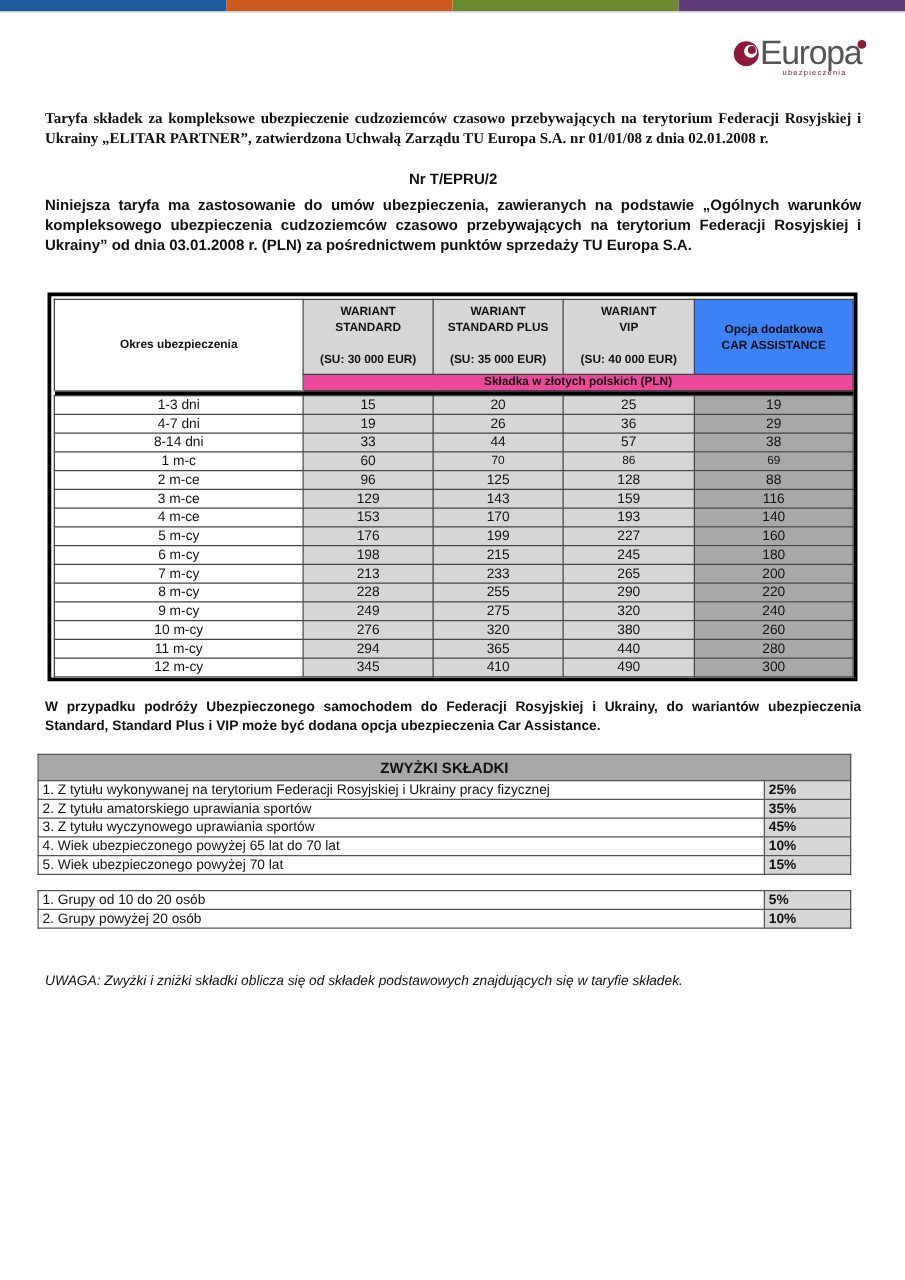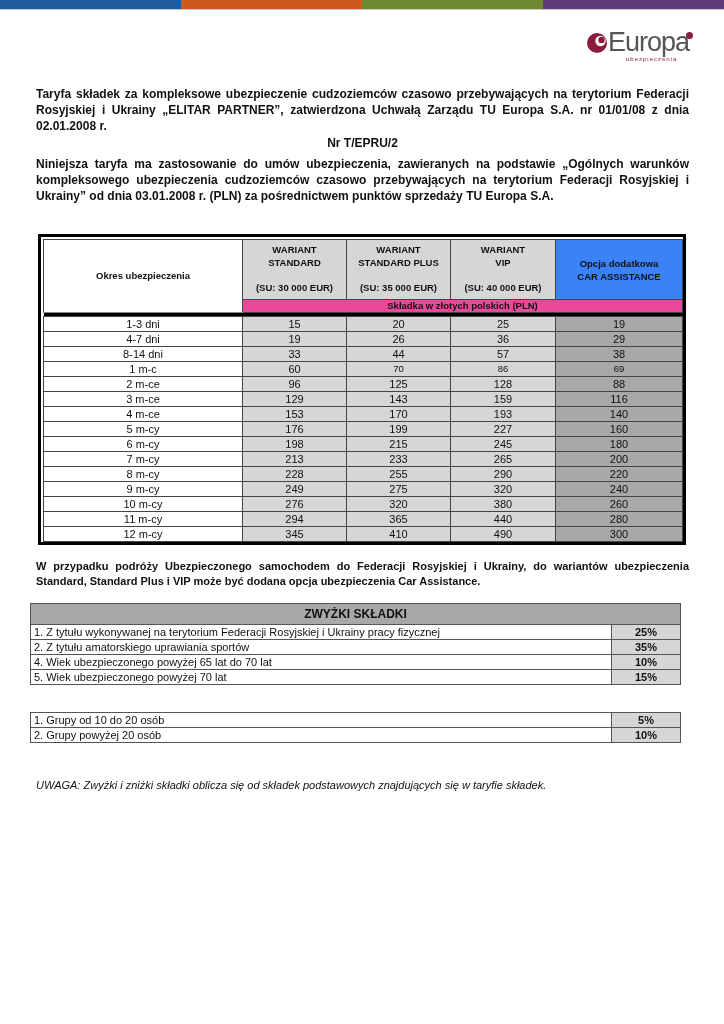--- a/index.html
+++ b/index.html
@@ -34,21 +34,21 @@
   .tariff .c-period { background: #fff; width: 198px; margin-top: 12px; }
   .tariff .c-val { background: #d6d6d6; }
   .tariff .c-opt { background: #a8a8a8; }
   .tariff .small { font-size: 9.5px; margin-top: 32px; }
 
   
   .adj { position: absolute; left: 30px; width: 651px; font-size: 11px; border: 1px solid #555; }
   .adj td { border: 1px solid #555; height: 14px; line-height: 14px; padding: 0 3px; }
   .adj .title { background: #a8a8a8; text-align: center; font-weight: bold; font-size: 12px; height: 20px; }
   .adj .lbl { background: #fff; }
-  .adj .pct { background: #d6d6d6; text-align: center; font-weight: bold; width: 62px; }
+  .adj .pct { background: #d6d6d6; text-align: left; font-weight: bold; width: 62px; }
 </style>
 </head>
 <body>
 
 <div class="topbar">
   <div style="background:#1f5a9a"></div>
   <div style="background:#cc5a1c"></div>
   <div style="background:#6b8a2f"></div>
   <div style="background:#5f3c78"></div>
 </div>
@@ -58,21 +58,21 @@
   <svg class="mark" viewBox="0 0 22 22">
     <circle cx="11" cy="11" r="10" fill="#8c1a3a"></circle>
     <circle cx="14.5" cy="9" r="5.2" fill="#fff"></circle>
     <circle cx="15.5" cy="8" r="3.2" fill="#8c1a3a"></circle>
   </svg>
   <span class="word">Europa</span>
   <span class="sub">ubezpieczenia</span>
   <span class="dot"></span>
 </div>
 
-<div class="para" style="top:86px;">Taryfa składek za kompleksowe ubezpieczenie cudzoziemców czasowo przebywających na terytorium Federacji Rosyjskiej i Ukrainy „ELITAR PARTNER”, zatwierdzona Uchwałą Zarządu TU Europa S.A. nr 01/01/08 z dnia 02.01.2008 r.</div>
+<div class="para" style="top:86px;font-family:Liberation Serif, serif;">Taryfa składek za kompleksowe ubezpieczenie cudzoziemców czasowo przebywających na terytorium Federacji Rosyjskiej i Ukrainy „ELITAR PARTNER”, zatwierdzona Uchwałą Zarządu TU Europa S.A. nr 01/01/08 z dnia 02.01.2008 r.</div>
 <div class="para center" style="top:135px;">Nr T/EPRU/2</div>
 <div class="para" style="top:156px;">Niniejsza taryfa ma zastosowanie do umów ubezpieczenia, zawieranych na podstawie „Ogólnych warunków kompleksowego ubezpieczenia cudzoziemców czasowo przebywających na terytorium Federacji Rosyjskiej i Ukrainy” od dnia 03.01.2008 r. (PLN) za pośrednictwem punktów sprzedaży TU Europa S.A.</div>
 
 <div class="tariff-wrap">
   <table class="tariff">
     <tbody>
         <tr style="height:60px;">
       <td class="h-period" rowspan="2" style="width:198px;">Okres ubezpieczenia</td>
       <td class="h-var" style="width:103px;">
         <div>WARIANT</div>
@@ -222,20 +222,24 @@
       </tr>
   <tr>
     <td class="lbl">1. Z tytułu wykonywanej na terytorium Federacji Rosyjskiej i Ukrainy pracy fizycznej</td>
     <td class="pct">25%</td>
   </tr>
   <tr>
     <td class="lbl">2. Z tytułu amatorskiego uprawiania sportów</td>
     <td class="pct">35%</td>
   </tr>
   <tr>
+    <td class="lbl">3. Z tytułu wyczynowego uprawiania sportów</td>
+    <td class="pct">45%</td>
+  </tr>
+  <tr>
     <td class="lbl">4. Wiek ubezpieczonego powyżej 65 lat do 70 lat</td>
     <td class="pct">10%</td>
   </tr>
   <tr>
     <td class="lbl">5. Wiek ubezpieczonego powyżej 70 lat</td>
     <td class="pct">15%</td>
   </tr>
 </tbody>
   </table>
 

